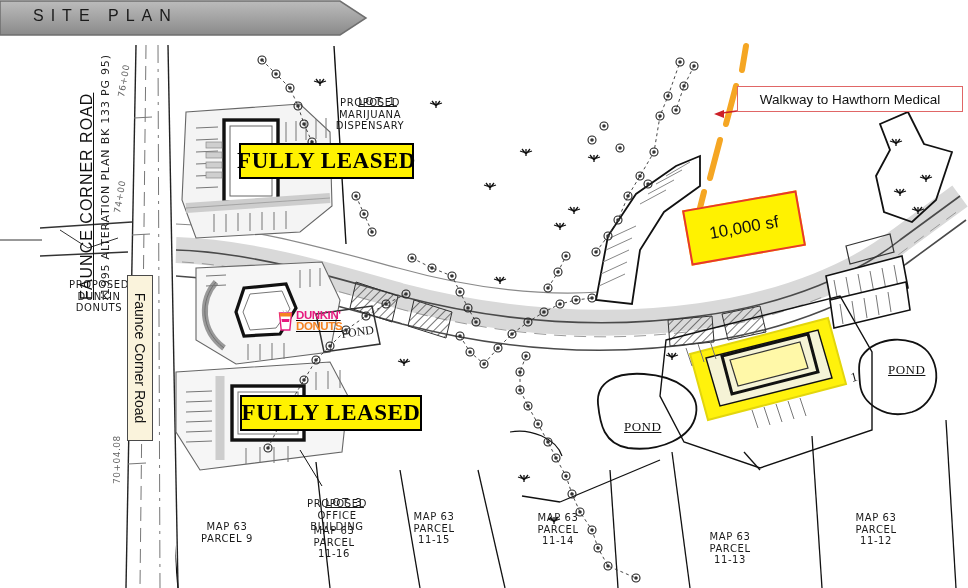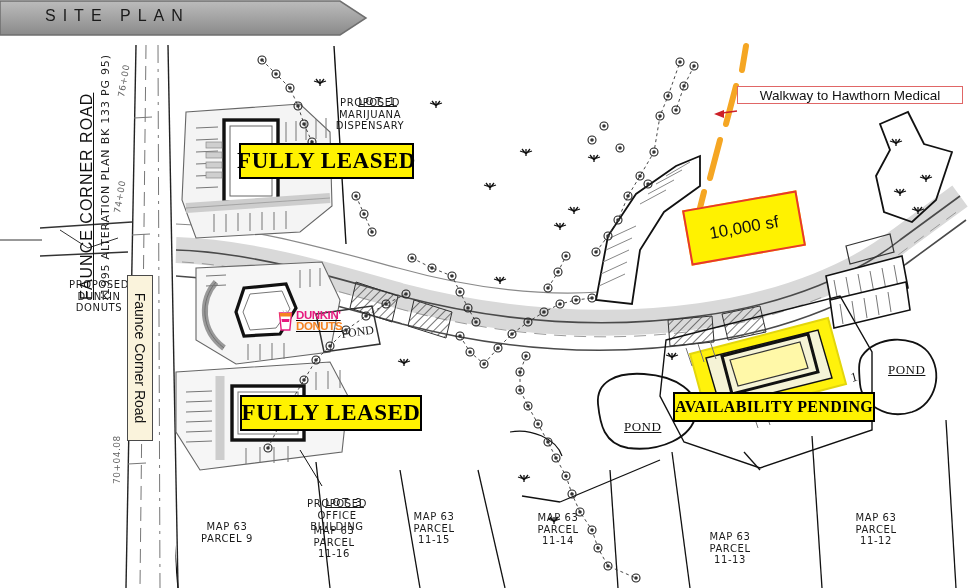--- a/index.html
+++ b/index.html
@@ -28,21 +28,20 @@
   #header-title {
     position: absolute;
     left: 33px; top: 7px;
     font-family: "Liberation Sans", sans-serif;
     font-size: 16px;
     font-weight: 400;
     letter-spacing: 7px;
     color: #1a1a1a;
     z-index: 41;
     white-space: nowrap;
-    margin-left: 12px;
   }
 
   
   #map-svg {
     position: absolute;
     left: 0; top: 0;
     width: 968px; height: 588px;
     z-index: 5;
   }
 
@@ -118,21 +117,21 @@
     font-family: "Liberation Sans", sans-serif;
     font-size: 17px;
     color: #111111;
     white-space: nowrap;
   }
 
   
   #walkway-callout {
     position: absolute;
     left: 737px; top: 86px;
-    width: 226px; height: 18px;
+    width: 226px; height: 26px;
     background: #ffffff;
     border: 1.5px solid #E06666;
     display: flex;
     align-items: center;
     justify-content: center;
     z-index: 32;
     box-sizing: border-box;
   }
   #walkway-callout-label {
     font-family: "Liberation Sans", sans-serif;
@@ -706,21 +705,20 @@
     <div id="dd-words">
       <span id="dd-line1">DUNKIN'</span>
       <span id="dd-line2">DONUTS</span>
     </div>
   </div>
 
   <div class="leased-banner" id="banner-fully-leased-1">FULLY LEASED</div>
 
   <div class="leased-banner" id="banner-fully-leased-2">FULLY LEASED</div>
 
-  <div class="leased-banner" id="banner-availability-pending">AVAILABILITY PENDING</div>
 
 
   <div id="pad-10000sf">
     <span id="pad-10000sf-label">10,000 sf</span>
   </div>
 
   <div id="walkway-callout">
     <span id="walkway-callout-label">Walkway to Hawthorn Medical</span>
   </div>
 

